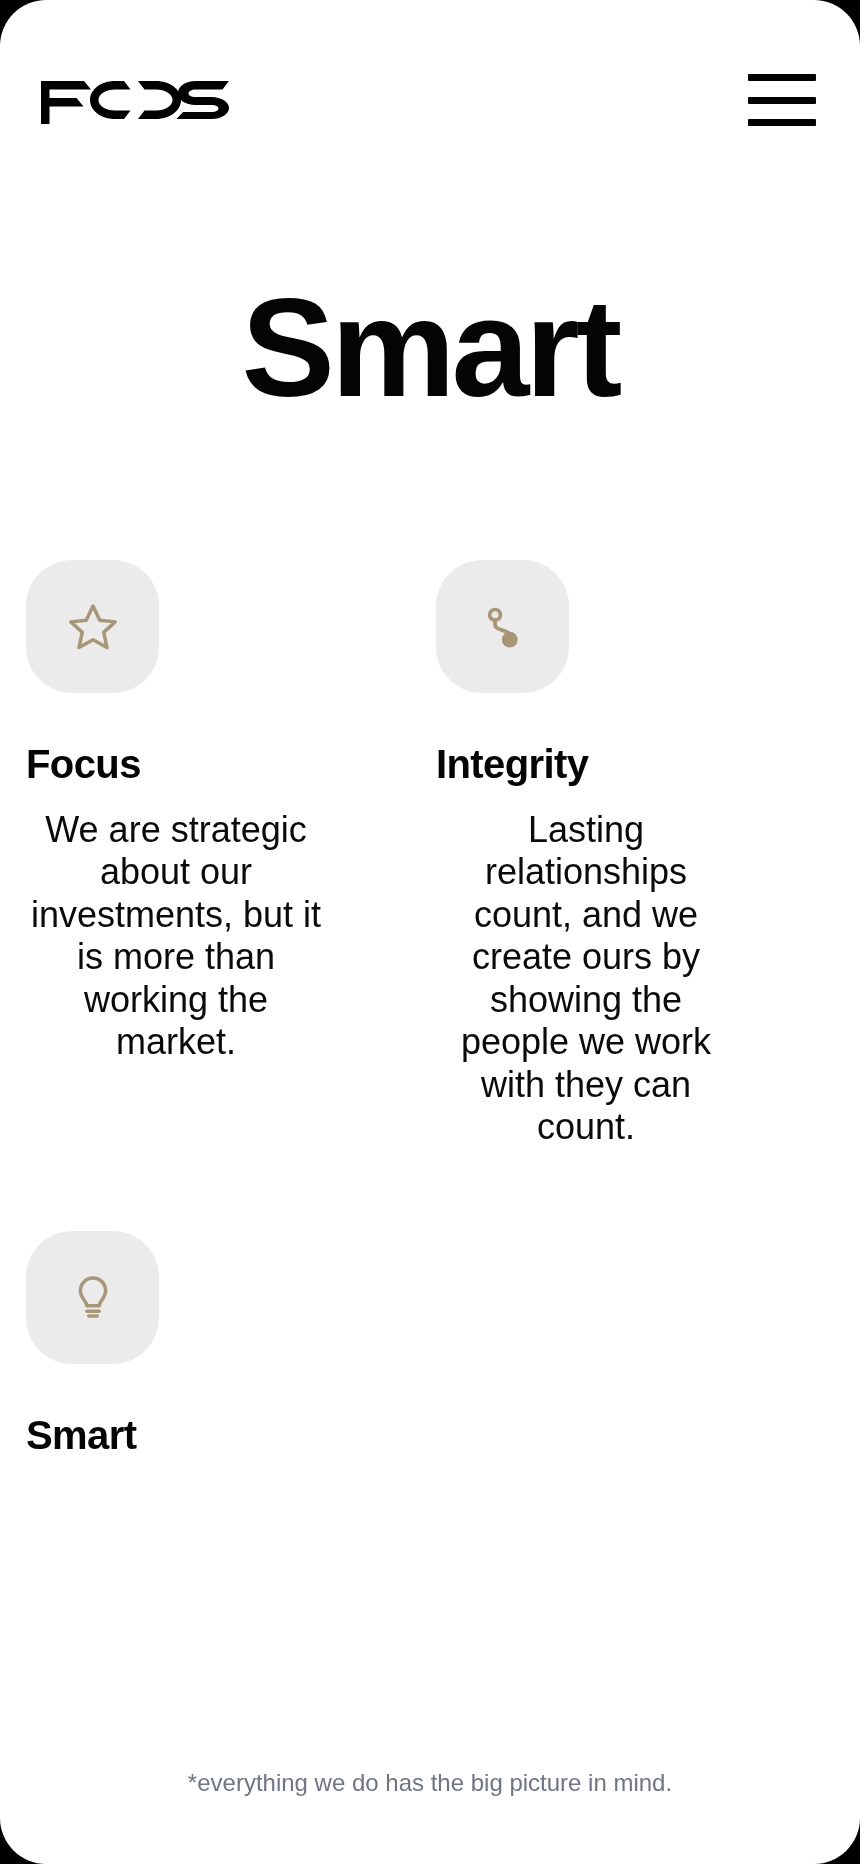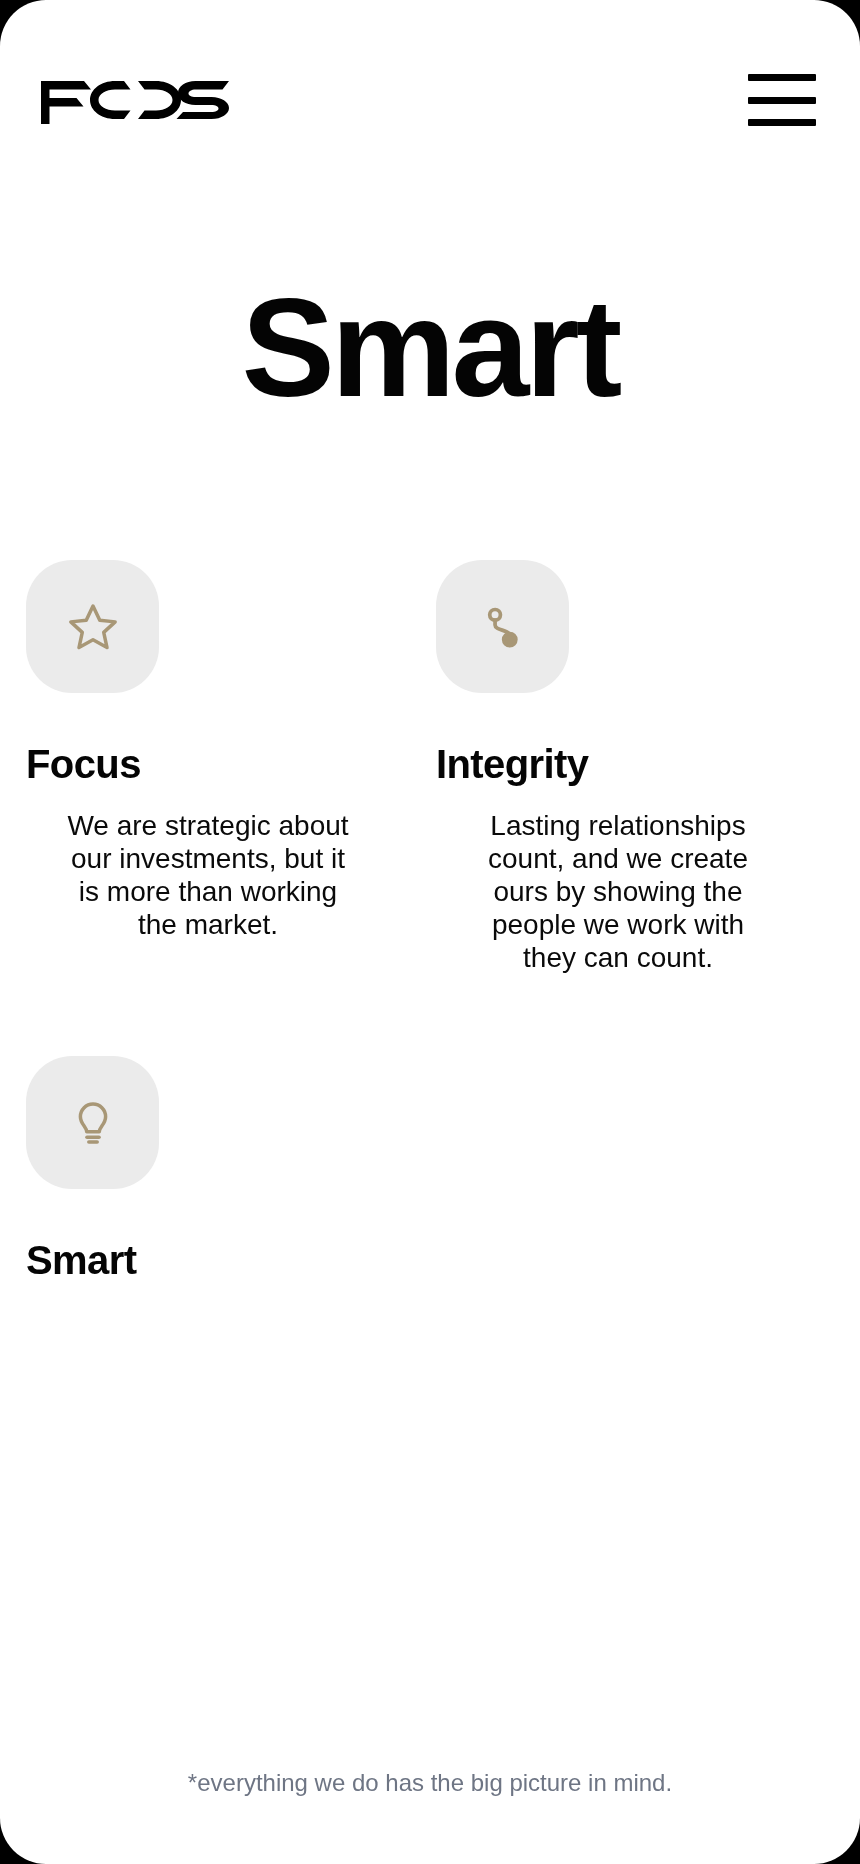--- a/index.html
+++ b/index.html
@@ -119,27 +119,26 @@
     font-size:40px;
     line-height:1.15;
     font-weight:700;
     color:#050505;
     letter-spacing:-0.6px;
     text-align:center;
   }
 
   .value-body{
     margin-top:22px;
-    font-size:28px;
+    font-size:36px;
     line-height:1.18;
     font-weight:400;
     color:#0a0a0a;
     text-align:center;
     max-width:300px;
-    margin-left:32px;
   }
 
   .value-card.wide .value-body{ max-width:320px; }
 
   
   .footnote{
     position:absolute;
     bottom:66px;
     left:0; right:0;
     text-align:center;

